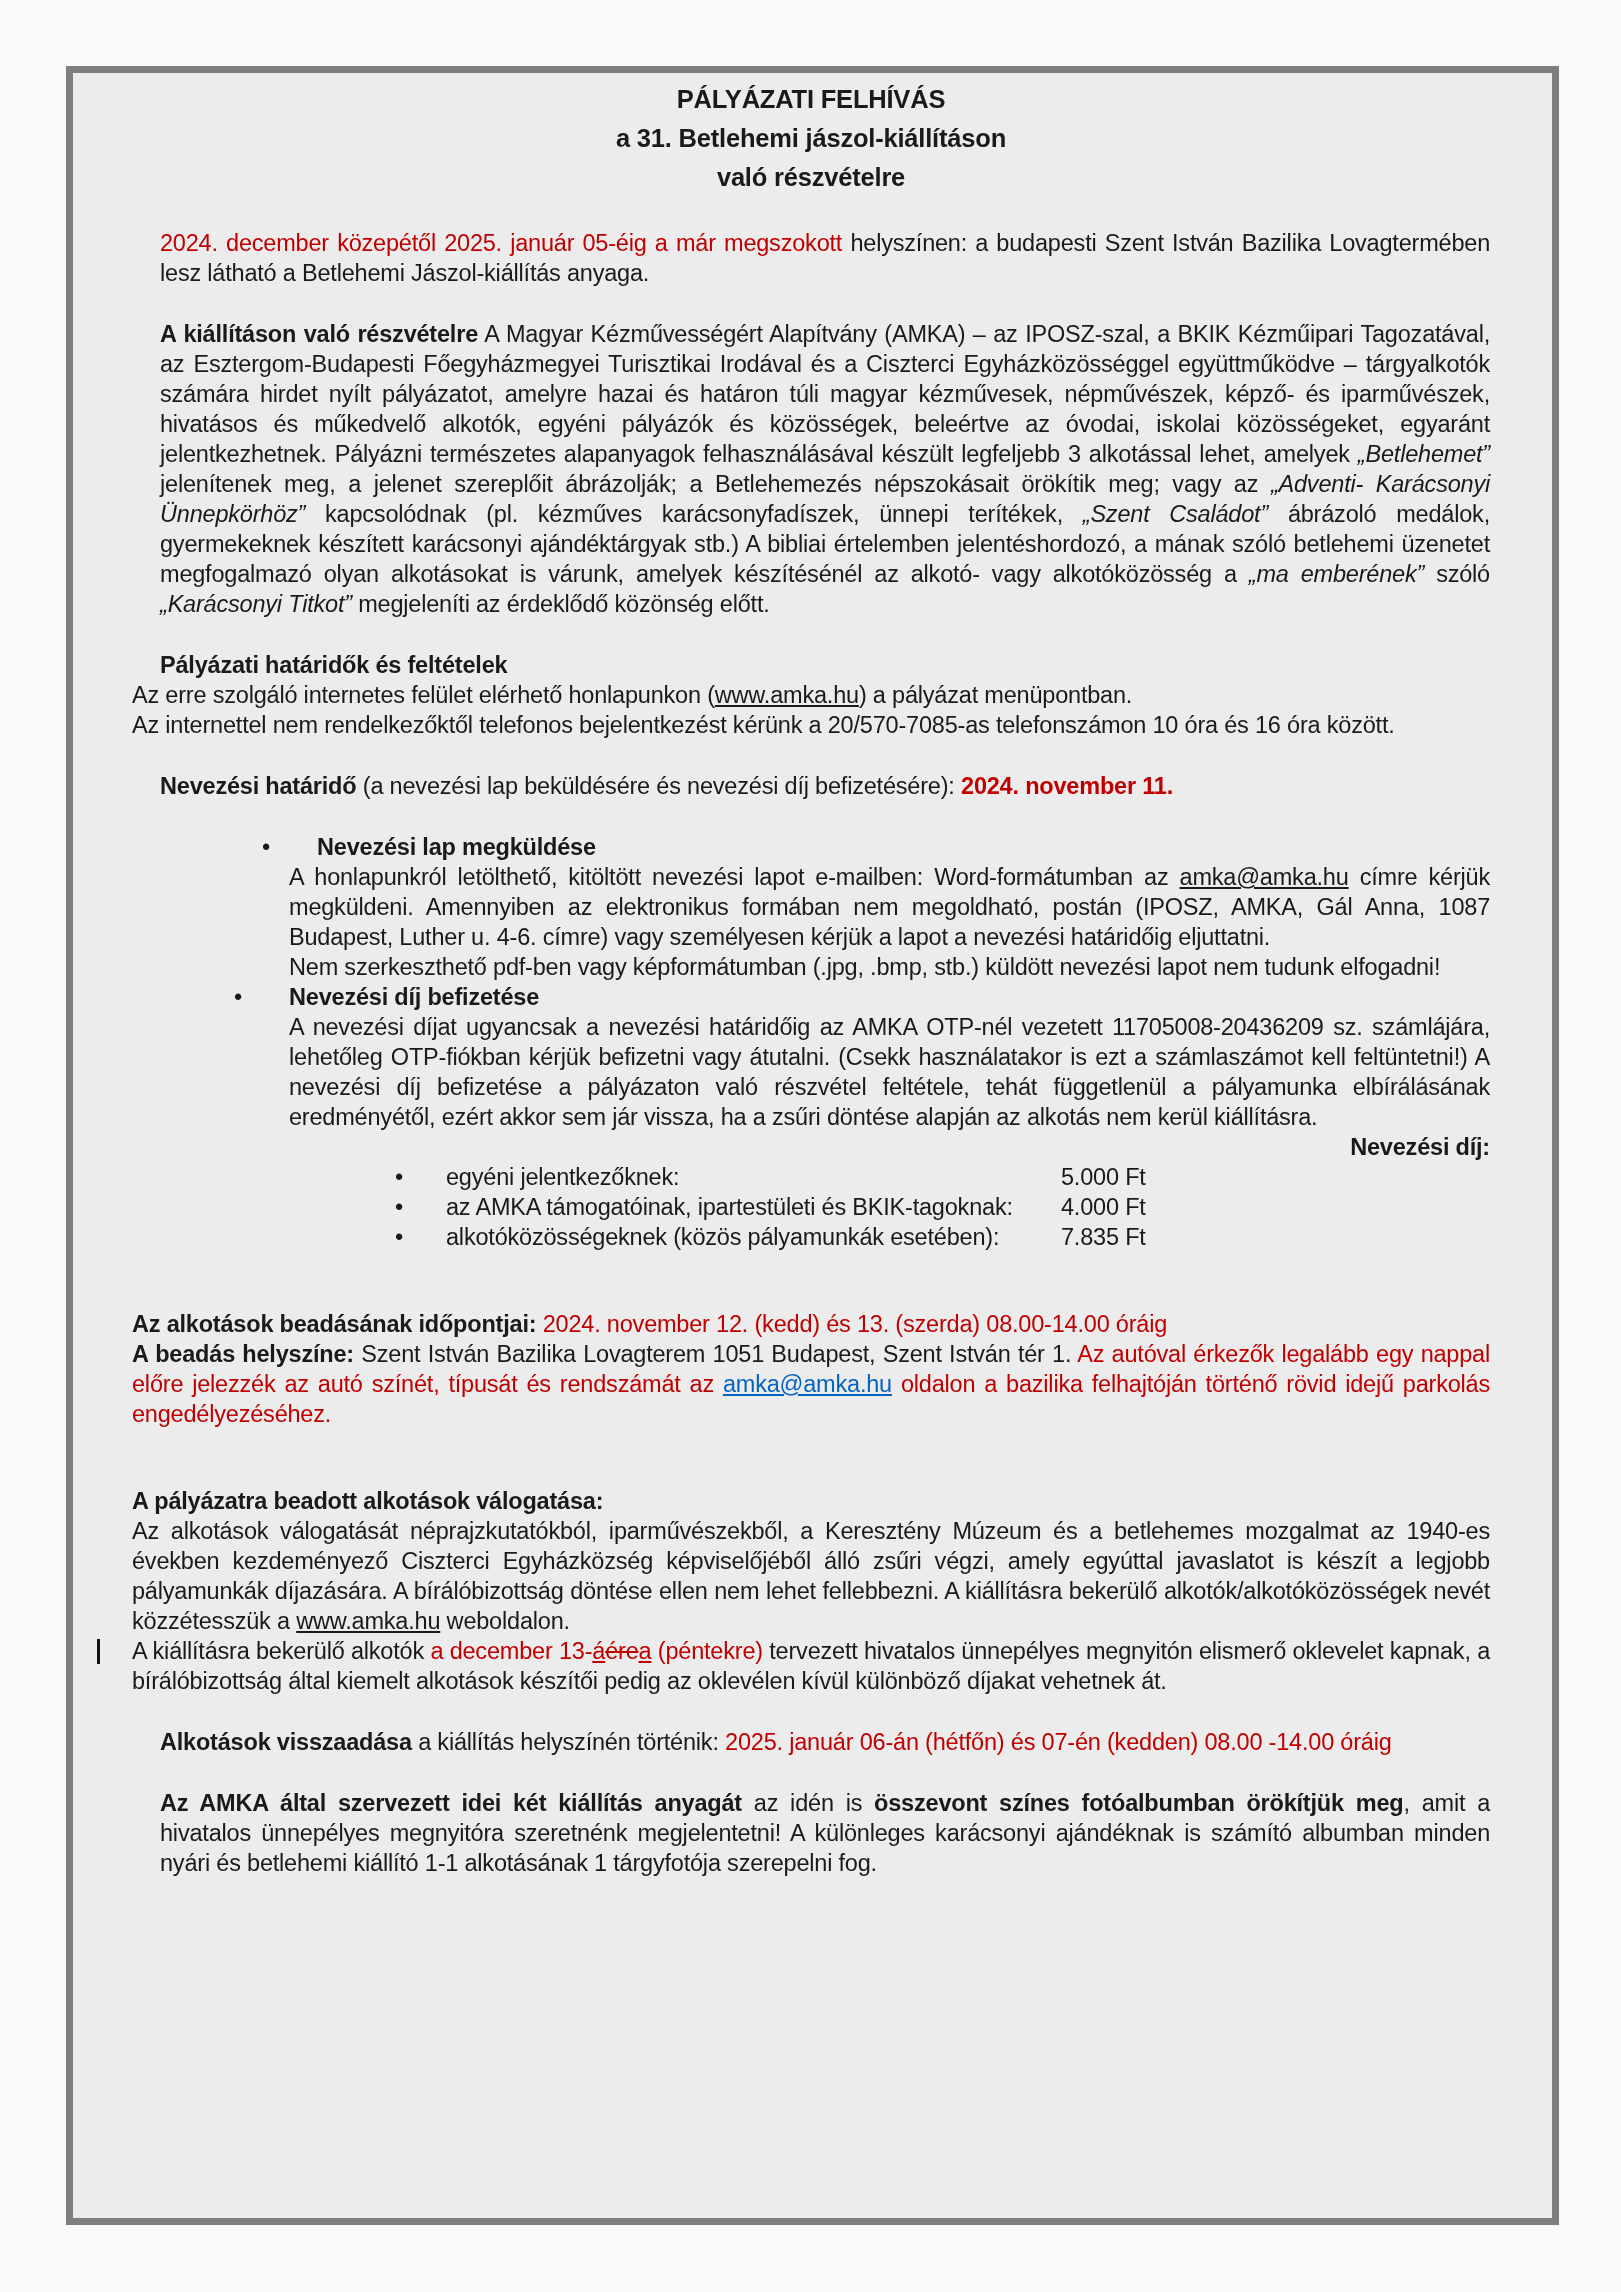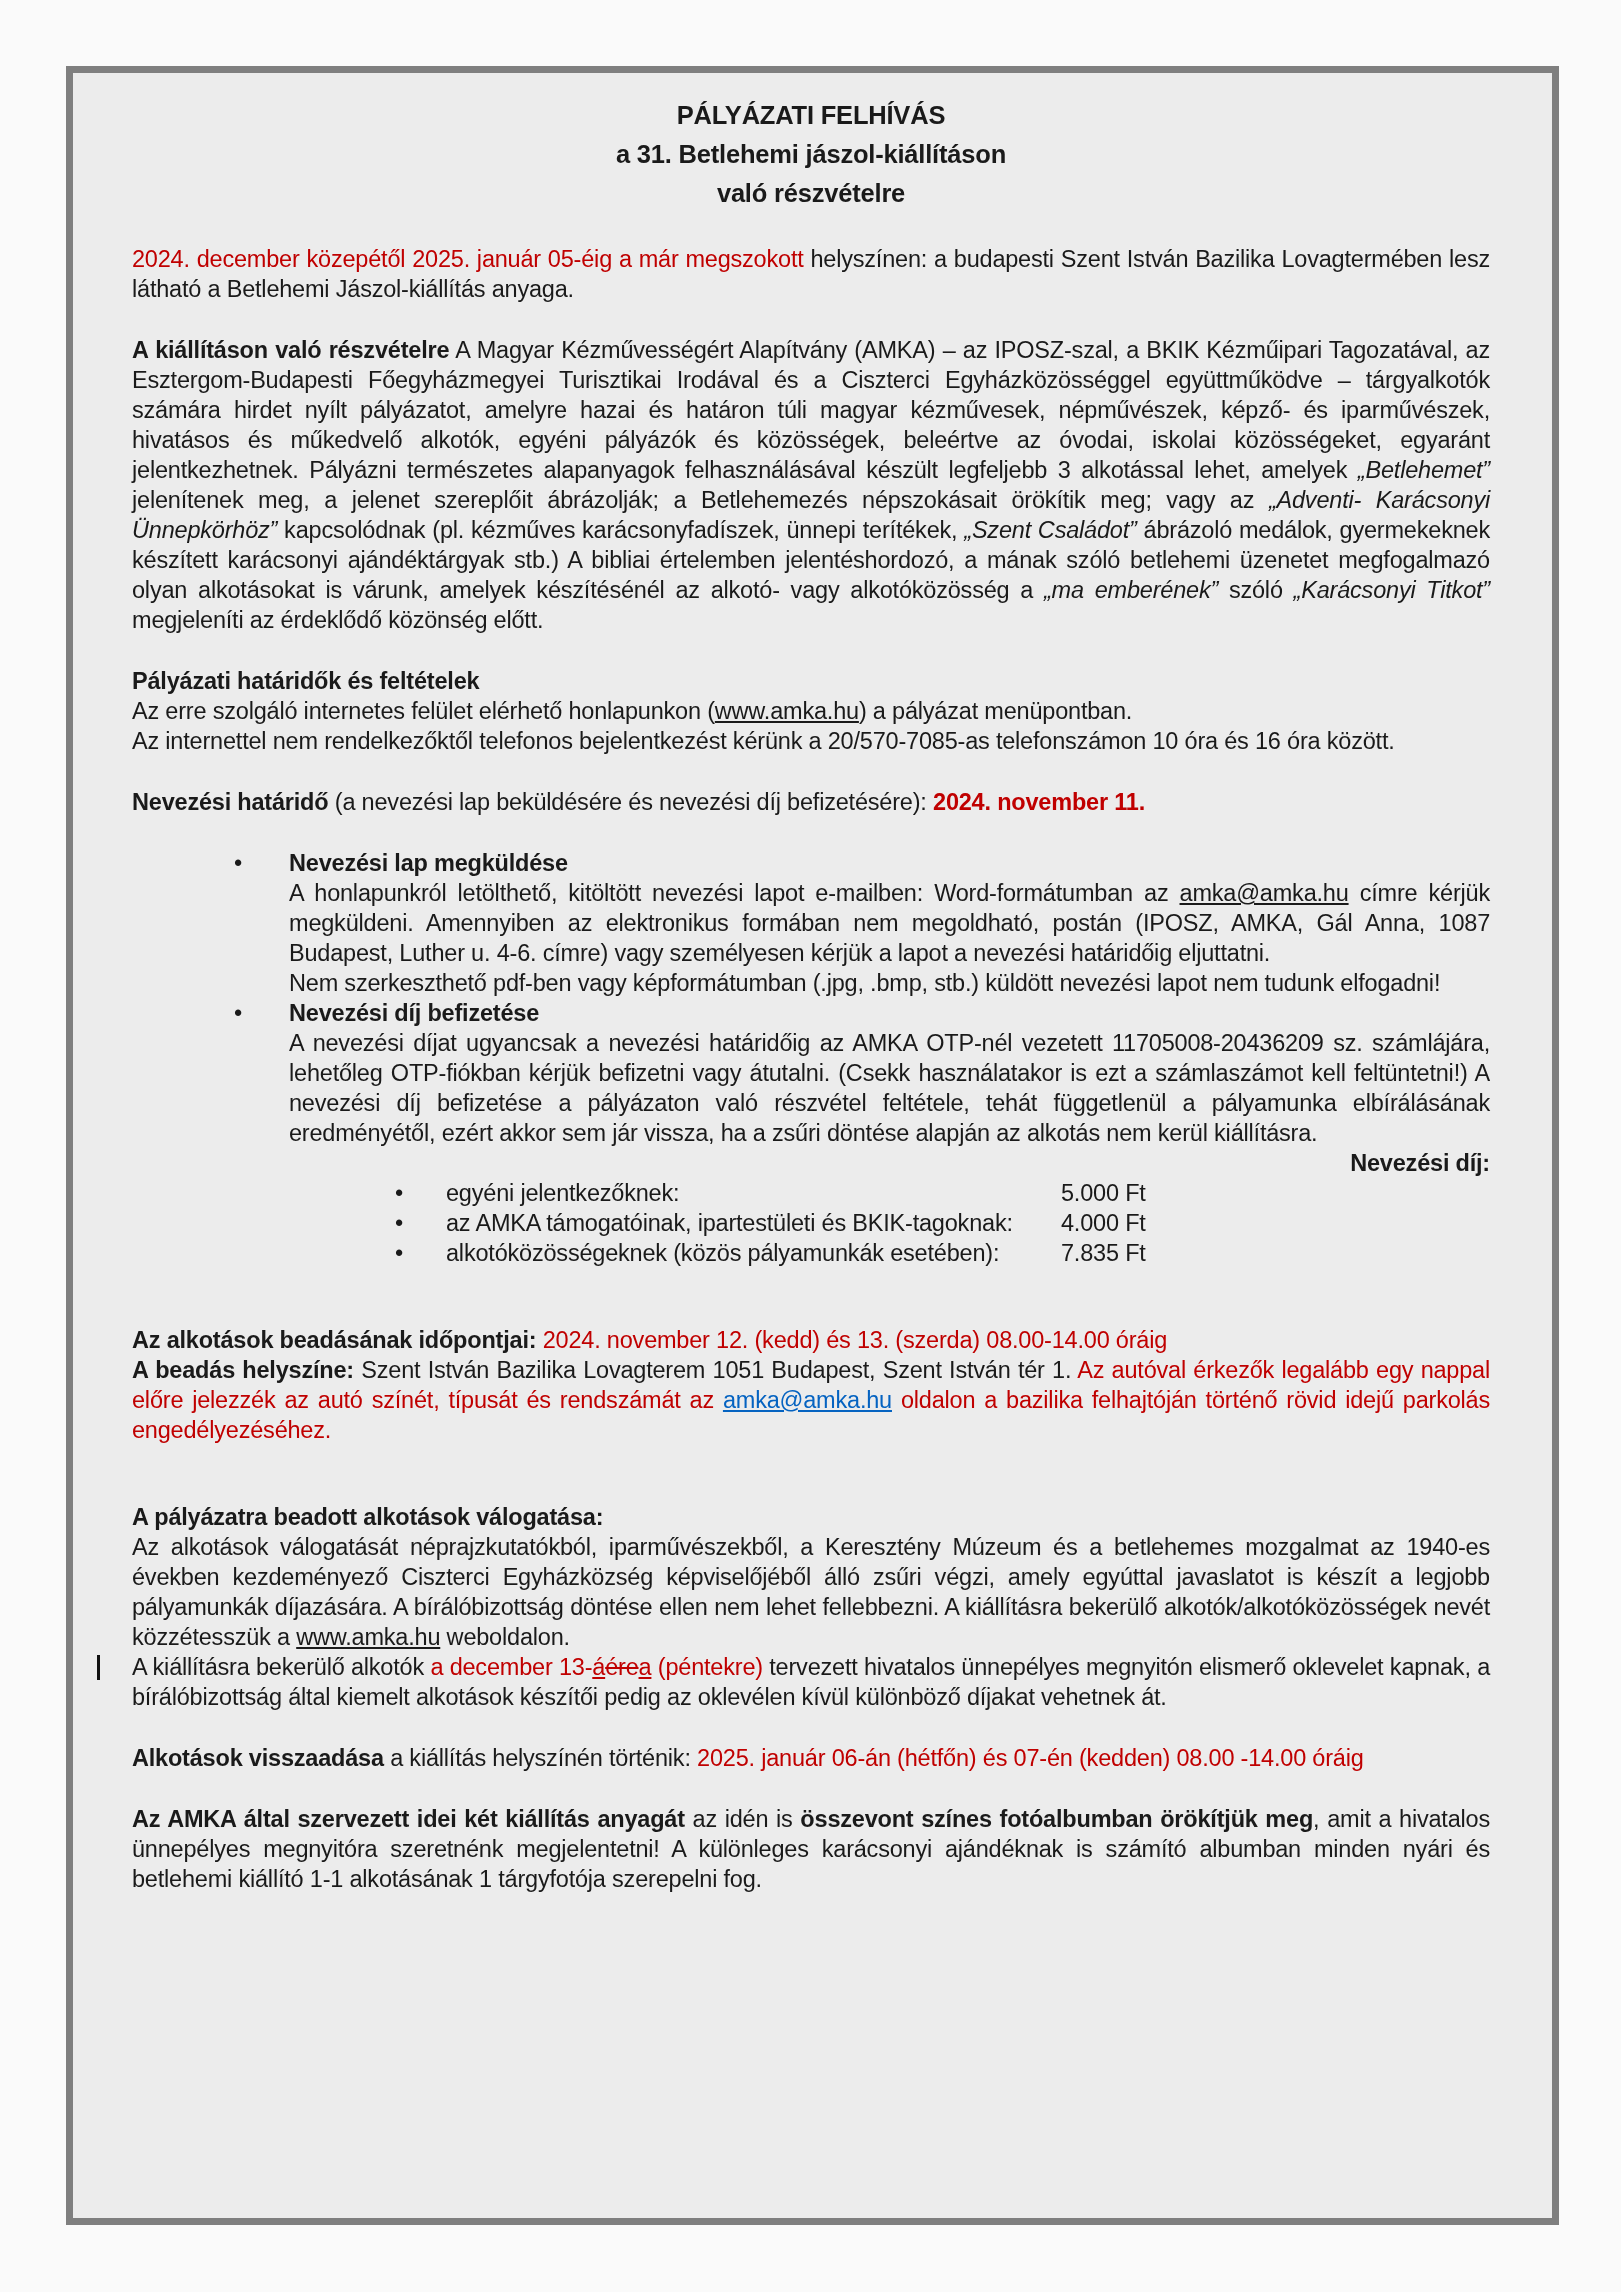--- a/index.html
+++ b/index.html
@@ -12,28 +12,28 @@
     background:var(--outer);
     font-family:"Liberation Sans", sans-serif;
     color:var(--text);
   }
   .page-frame{
     position:absolute;left:66px;top:66px;width:1493px;height:2159px;
     box-sizing:border-box;border:7.8px solid var(--frame);
     background:var(--page);
   }
   .content{
-    position:absolute;left:59px;top:23px;width:1358px;
+    position:absolute;left:59px;top:7px;width:1358px;
   }
   .block{
     position:relative;font-size:23.5px;line-height:30px;color:var(--text);
     letter-spacing:-0.2px;
   }
   .block.title{font-size:25.5px;line-height:39px;font-weight:bold;text-align:center;}
-  .sp1{margin-top:31px;}
+  .sp1{margin-top:31px;margin-left:28px;}
   .sp2{margin-top:57px;}
   .align-justify{text-align:justify;}
   .indent1{padding-left:157px;}
   .indent2{padding-left:255px;text-align:right;}
   .indent3{padding-left:314px;}
   .marker{position:absolute;top:0;}
   .indent1 > .marker{left:102px;}
   .indent3 > .marker{left:263px;}
   .fee-label{display:inline-block;width:615px;vertical-align:top;}
   .fee-value{display:inline-block;vertical-align:top;}

